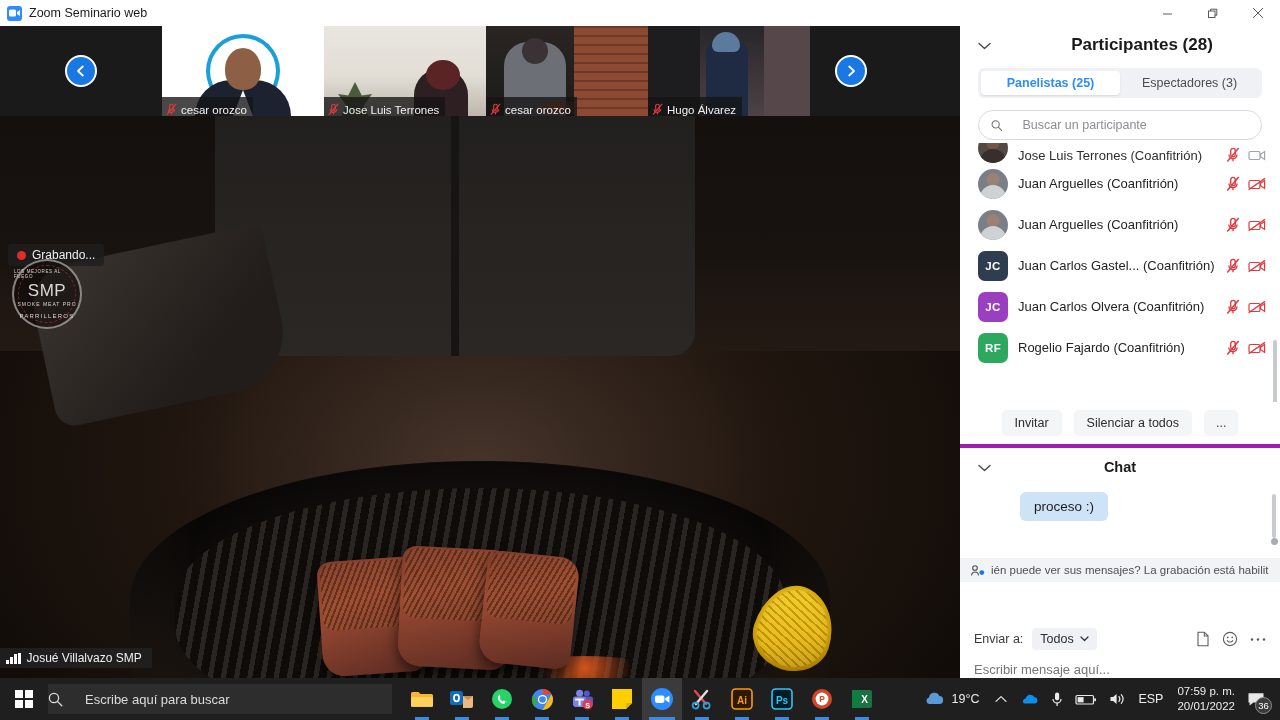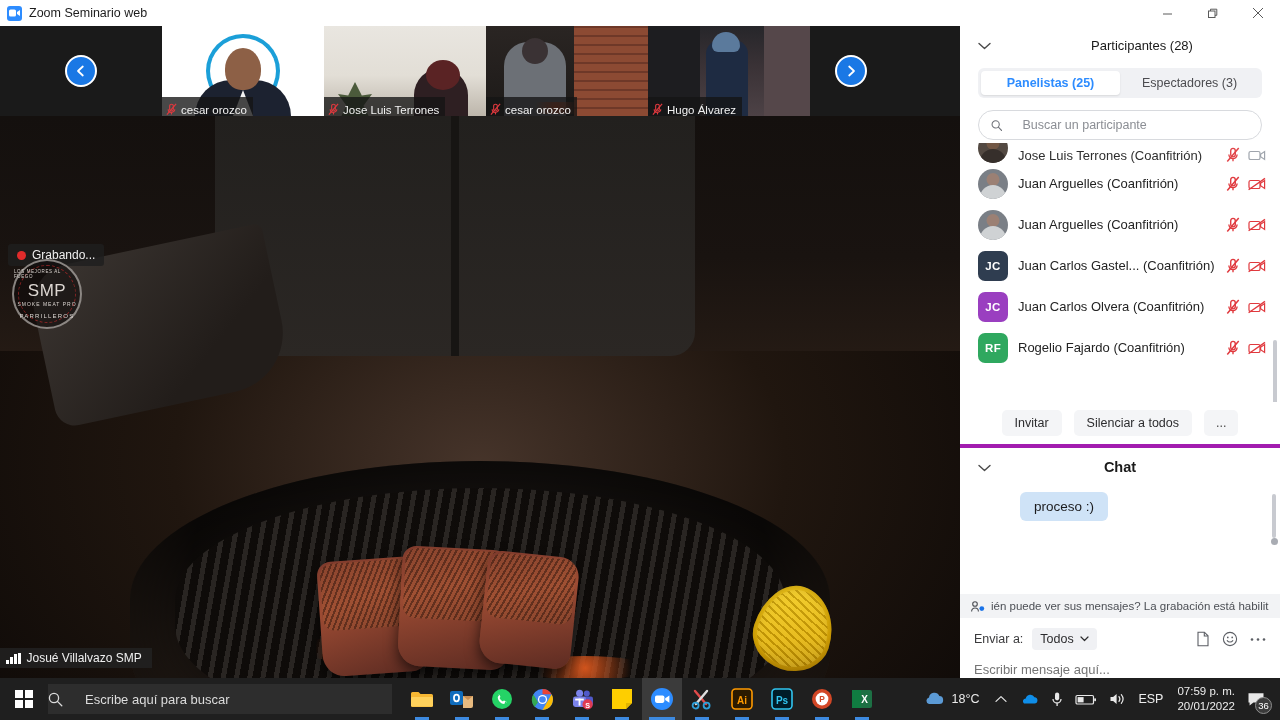--- a/index.html
+++ b/index.html
@@ -183,21 +183,21 @@
 
   
   .panel {
     position: absolute; top: 26px; right: 0; width: 320px; height: 652px;
     background: #ffffff; display: flex; flex-direction: column;
   }
   .panel-header {
     height: 38px; display: flex; align-items: center; justify-content: center; position: relative;
   }
   .panel-header .chev { position: absolute; left: 18px; color: #4a4a4a; }
-  .panel-header h2 { font-size: 13px; font-weight: normal; color: #1a1a1a; margin-left: 44px; }
+  .panel-header h2 { font-size: 17px; font-weight: bold; color: #1a1a1a; margin-left: 44px; }
   .tabs {
     margin: 4px 18px 0 18px; height: 30px; background: #f0f1f4; border-radius: 6px;
     display: flex; padding: 3px;
   }
   .tab {
     flex: 1; display: flex; align-items: center; justify-content: center;
     font-size: 12.5px; color: #4c4c50; border-radius: 4px; cursor: pointer;
   }
   .tab.active { background: #ffffff; color: #2d8cff; font-weight: bold; box-shadow: 0 1px 2px rgba(0,0,0,.10); }
   .searchbox {
@@ -259,21 +259,21 @@
   .cdot { position: absolute; right: 2.5px; top: 52px; width: 7px; height: 7px; border-radius: 50%; background: #a9acb3; }
 
   .notice {
     background: #f2f3f5; height: 24px; display: flex; align-items: center; gap: 6px;
     padding: 0 10px; overflow: hidden;
   }
   .notice span {
     font-size: 11.5px; color: #4c4f55; white-space: nowrap;
   }
   .chat-foot { padding: 10px 14px 0 14px; }
-  .sendrow { display: flex; align-items: center; gap: 9px; }
+  .sendrow { display: flex; align-items: center; gap: 9px; margin-top: 36px; }
   .sendlabel { font-size: 12.5px; color: #3a3a3c; }
   .sendsel {
     background: #f0f1f4; border-radius: 4px; height: 22px; padding: 0 8px;
     display: flex; align-items: center; gap: 6px; font-size: 12.5px; color: #2c2c2e; cursor: pointer;
   }
   .sendicons { margin-left: auto; display: flex; align-items: center; gap: 12px; color: #5b5e64; }
   .msginput {
     margin-top: 12px; font-size: 13px; color: #8b8e94; border: none; outline: none;
     width: 100%; font-family: "Liberation Sans", sans-serif; background: transparent;
   }
@@ -805,21 +805,21 @@
         <div class="underline sm"></div>
       </div>
     </div>
 
     <div class="tray">
       <div class="ti">
         <svg width="22" height="16" viewBox="0 0 22 16">
             <path d="M6 13h10a4 4 0 0 0 .3-8 5.4 5.4 0 0 0-10.3 1.4A3.4 3.4 0 0 0 6 13z" fill="#5b9ad5"></path>
           </svg>
       </div>
-      <div class="temp">18°C</div>
+      <div class="temp">19°C</div>
       <div class="ti">
         <svg width="12" height="8" viewBox="0 0 12 8">
             <polyline points="1,6.4 6,1.6 11,6.4" fill="none" stroke="currentColor" stroke-width="1.2" stroke-linecap="round" stroke-linejoin="round"></polyline>
           </svg>
       </div>
       <div class="ti">
         <svg width="20" height="14" viewBox="0 0 20 14">
             <path d="M5 11.5h10.2a3.1 3.1 0 0 0 .3-6.2 4.6 4.6 0 0 0-8.7 1.2A2.8 2.8 0 0 0 5 11.5z" fill="#0f8ee9"></path>
           </svg>
       </div>

